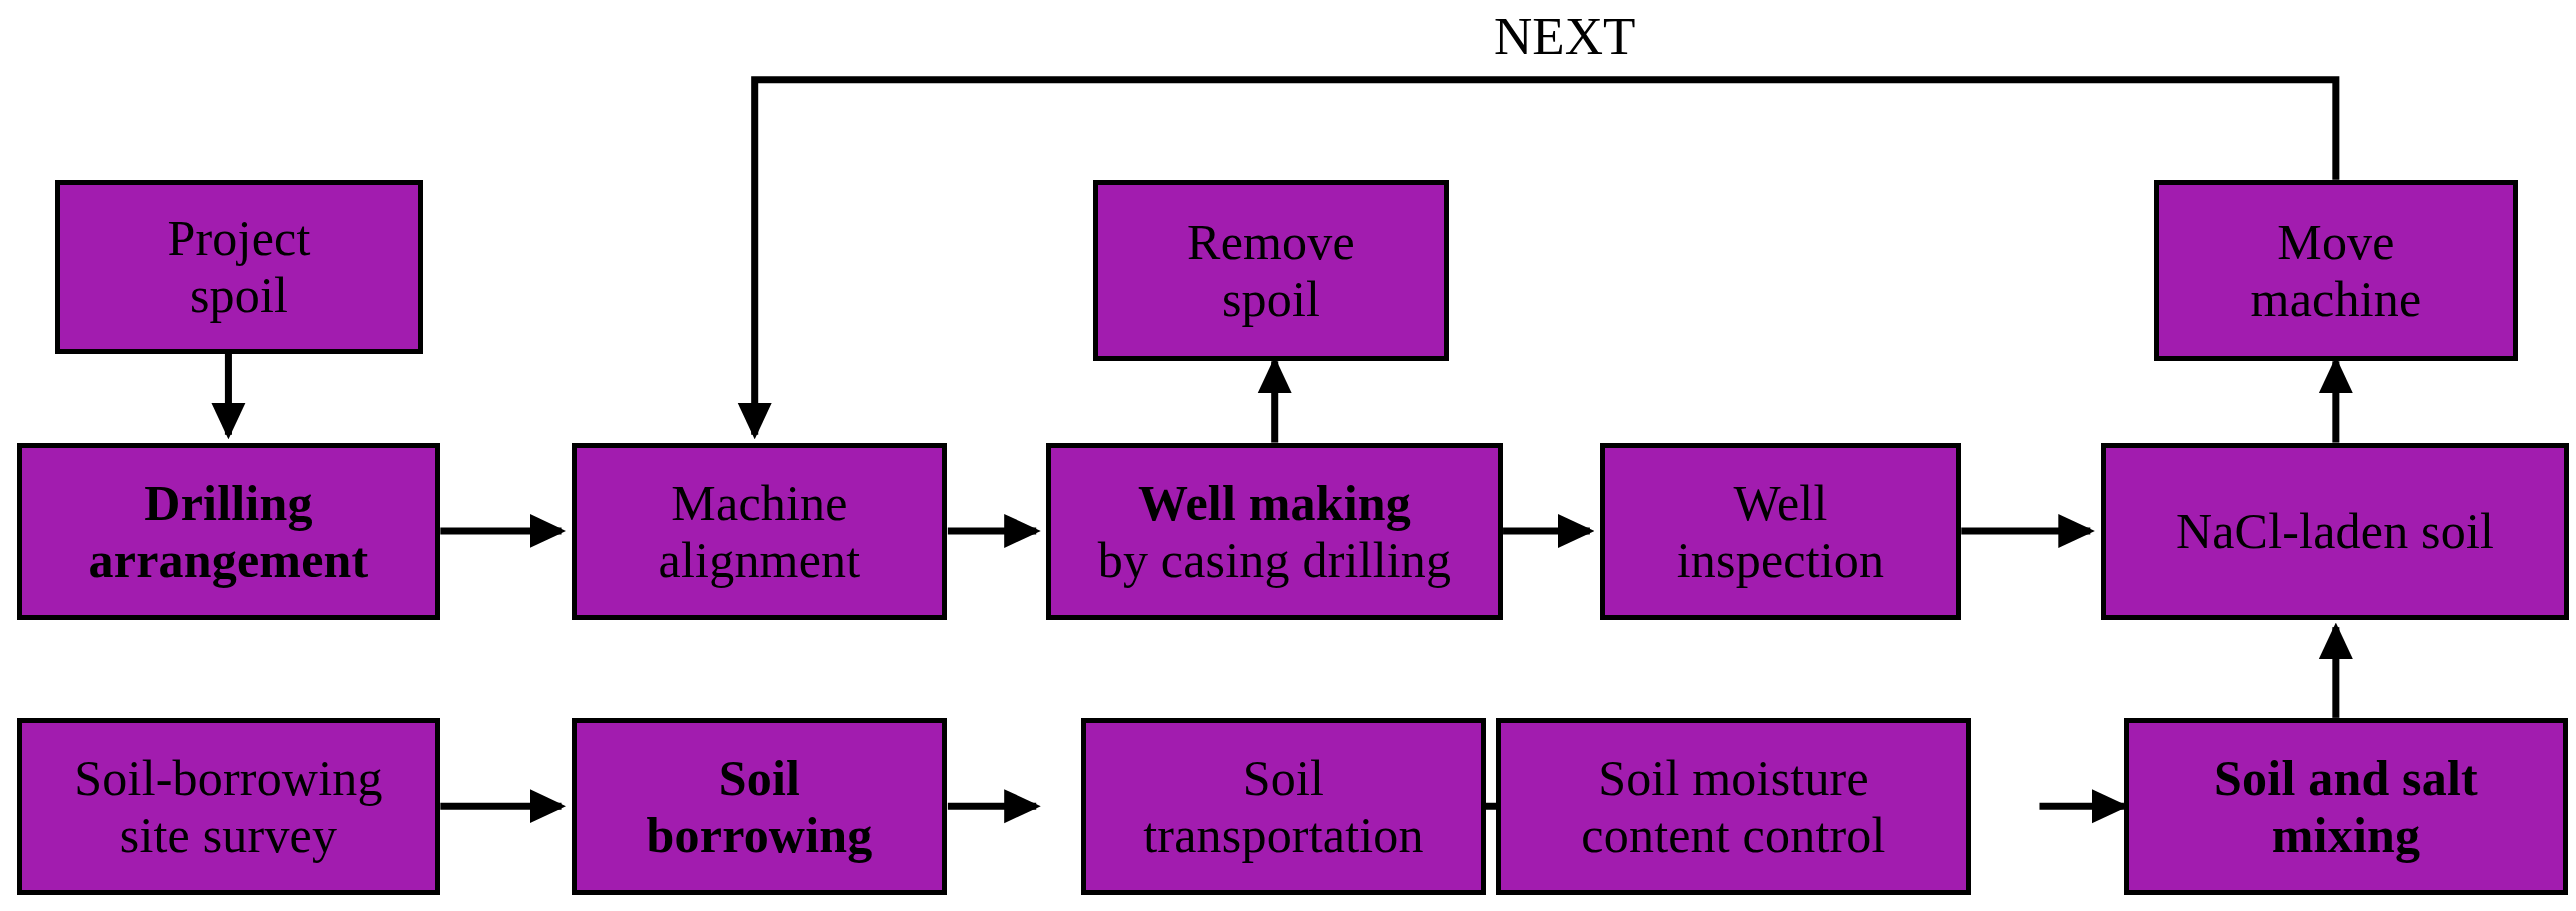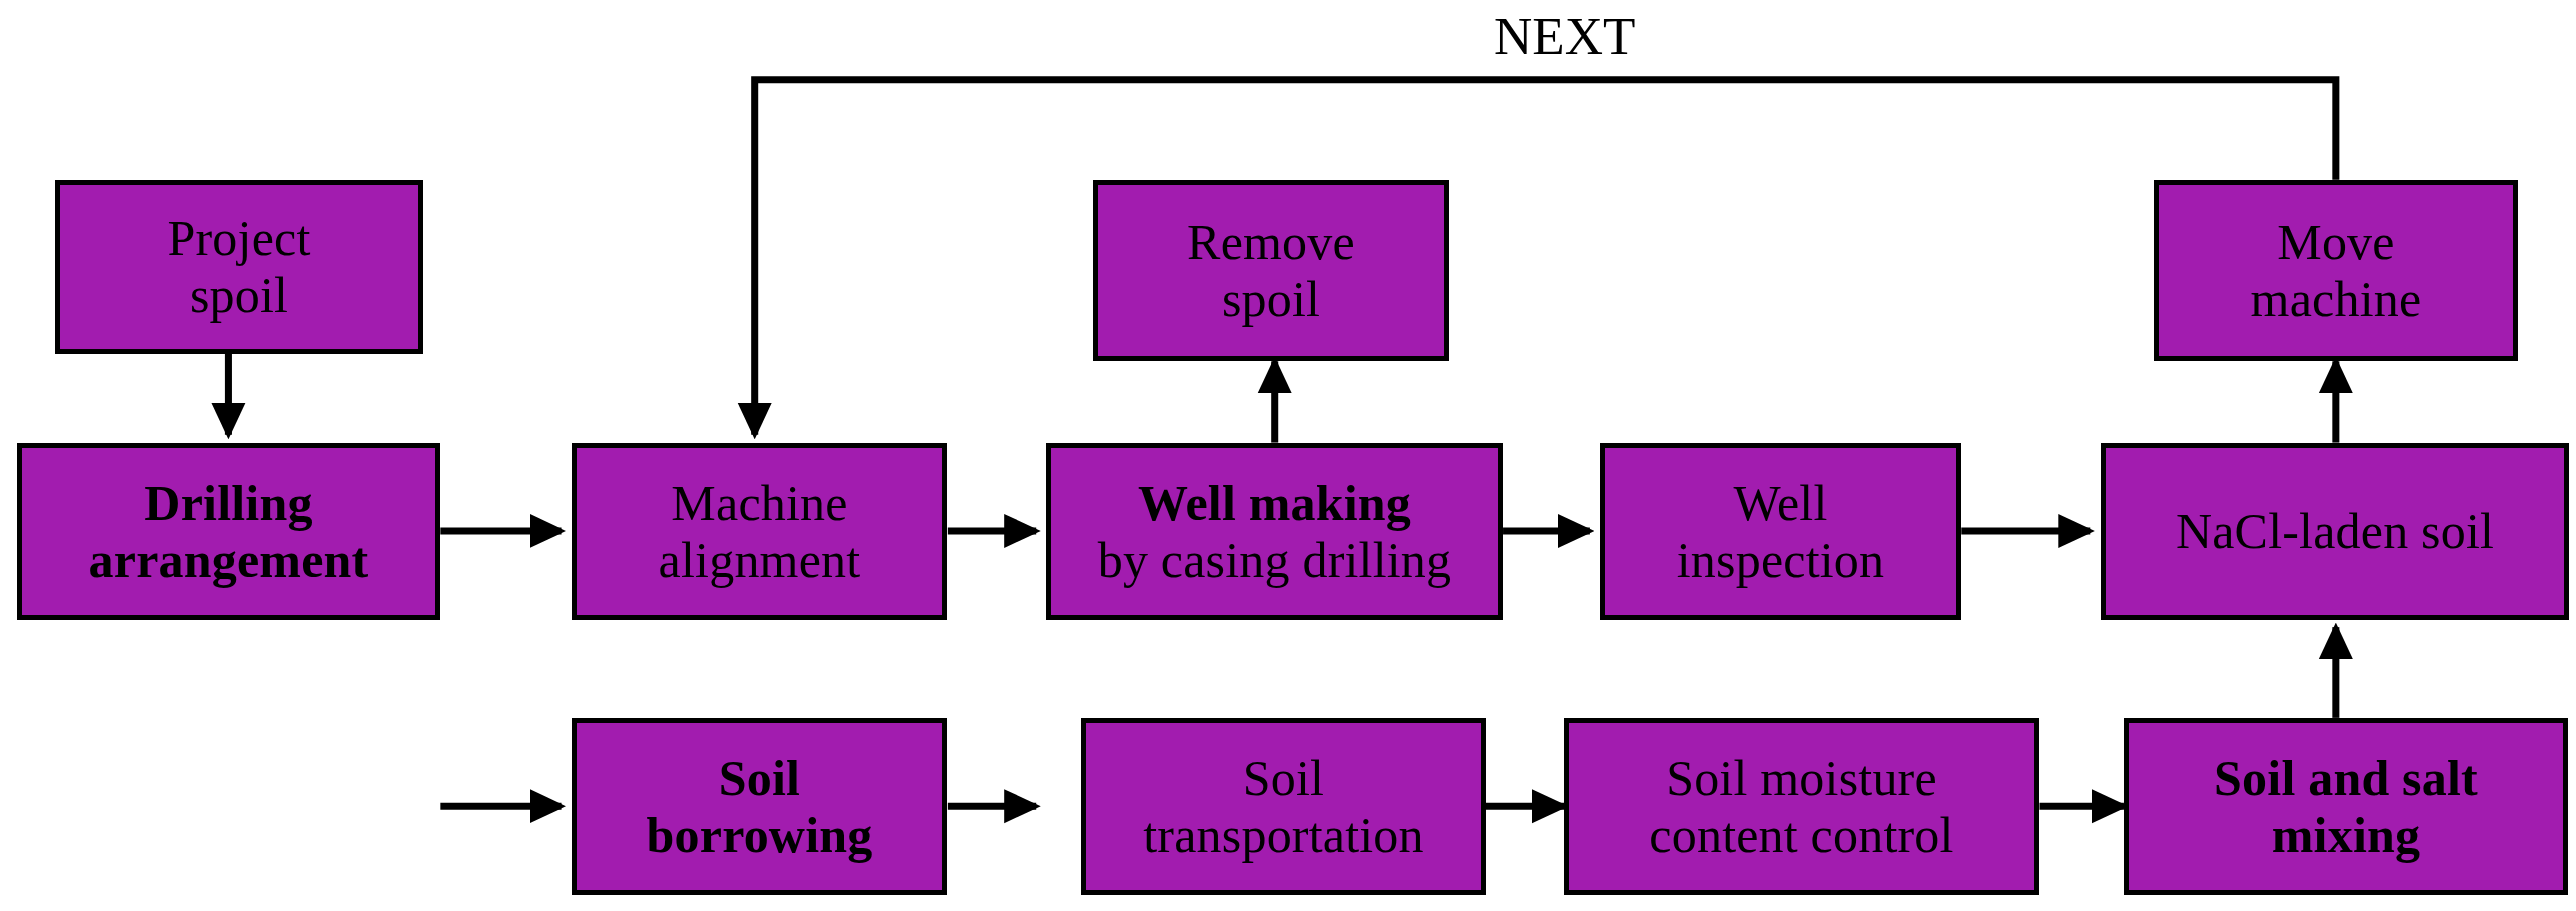--- a/index.html
+++ b/index.html
@@ -153,32 +153,36 @@
 
   <div class="node" style="left:1600px; top:443px; width:361px; height:177px;">
     <span class="ln">Well</span>
     <span class="ln">inspection</span>
   </div>
 
   <div class="node" style="left:2101px; top:443px; width:468px; height:177px;">
     <span class="ln">NaCl-laden soil</span>
   </div>
 
+  <div class="node" style="left:17px; top:718px; width:423px; height:177px;">
+    <span class="ln">Soil-borrowing</span>
+    <span class="ln">site survey</span>
+  </div>
 
   <div class="node" style="left:572px; top:718px; width:375px; height:177px;">
     <span class="ln b">Soil</span>
     <span class="ln b">borrowing</span>
   </div>
 
   <div class="node" style="left:1081px; top:718px; width:405px; height:177px;">
     <span class="ln">Soil</span>
     <span class="ln">transportation</span>
   </div>
 
-  <div class="node" style="left:1564px; top:718px; width:475px; height:177px;">
+  <div class="node" style="left:1496px; top:718px; width:475px; height:177px;">
     <span class="ln">Soil moisture</span>
     <span class="ln">content control</span>
   </div>
 
   <div class="node" style="left:2124px; top:718px; width:444px; height:177px;">
     <span class="ln b">Soil and salt</span>
     <span class="ln b">mixing</span>
   </div>
 
 </div>

